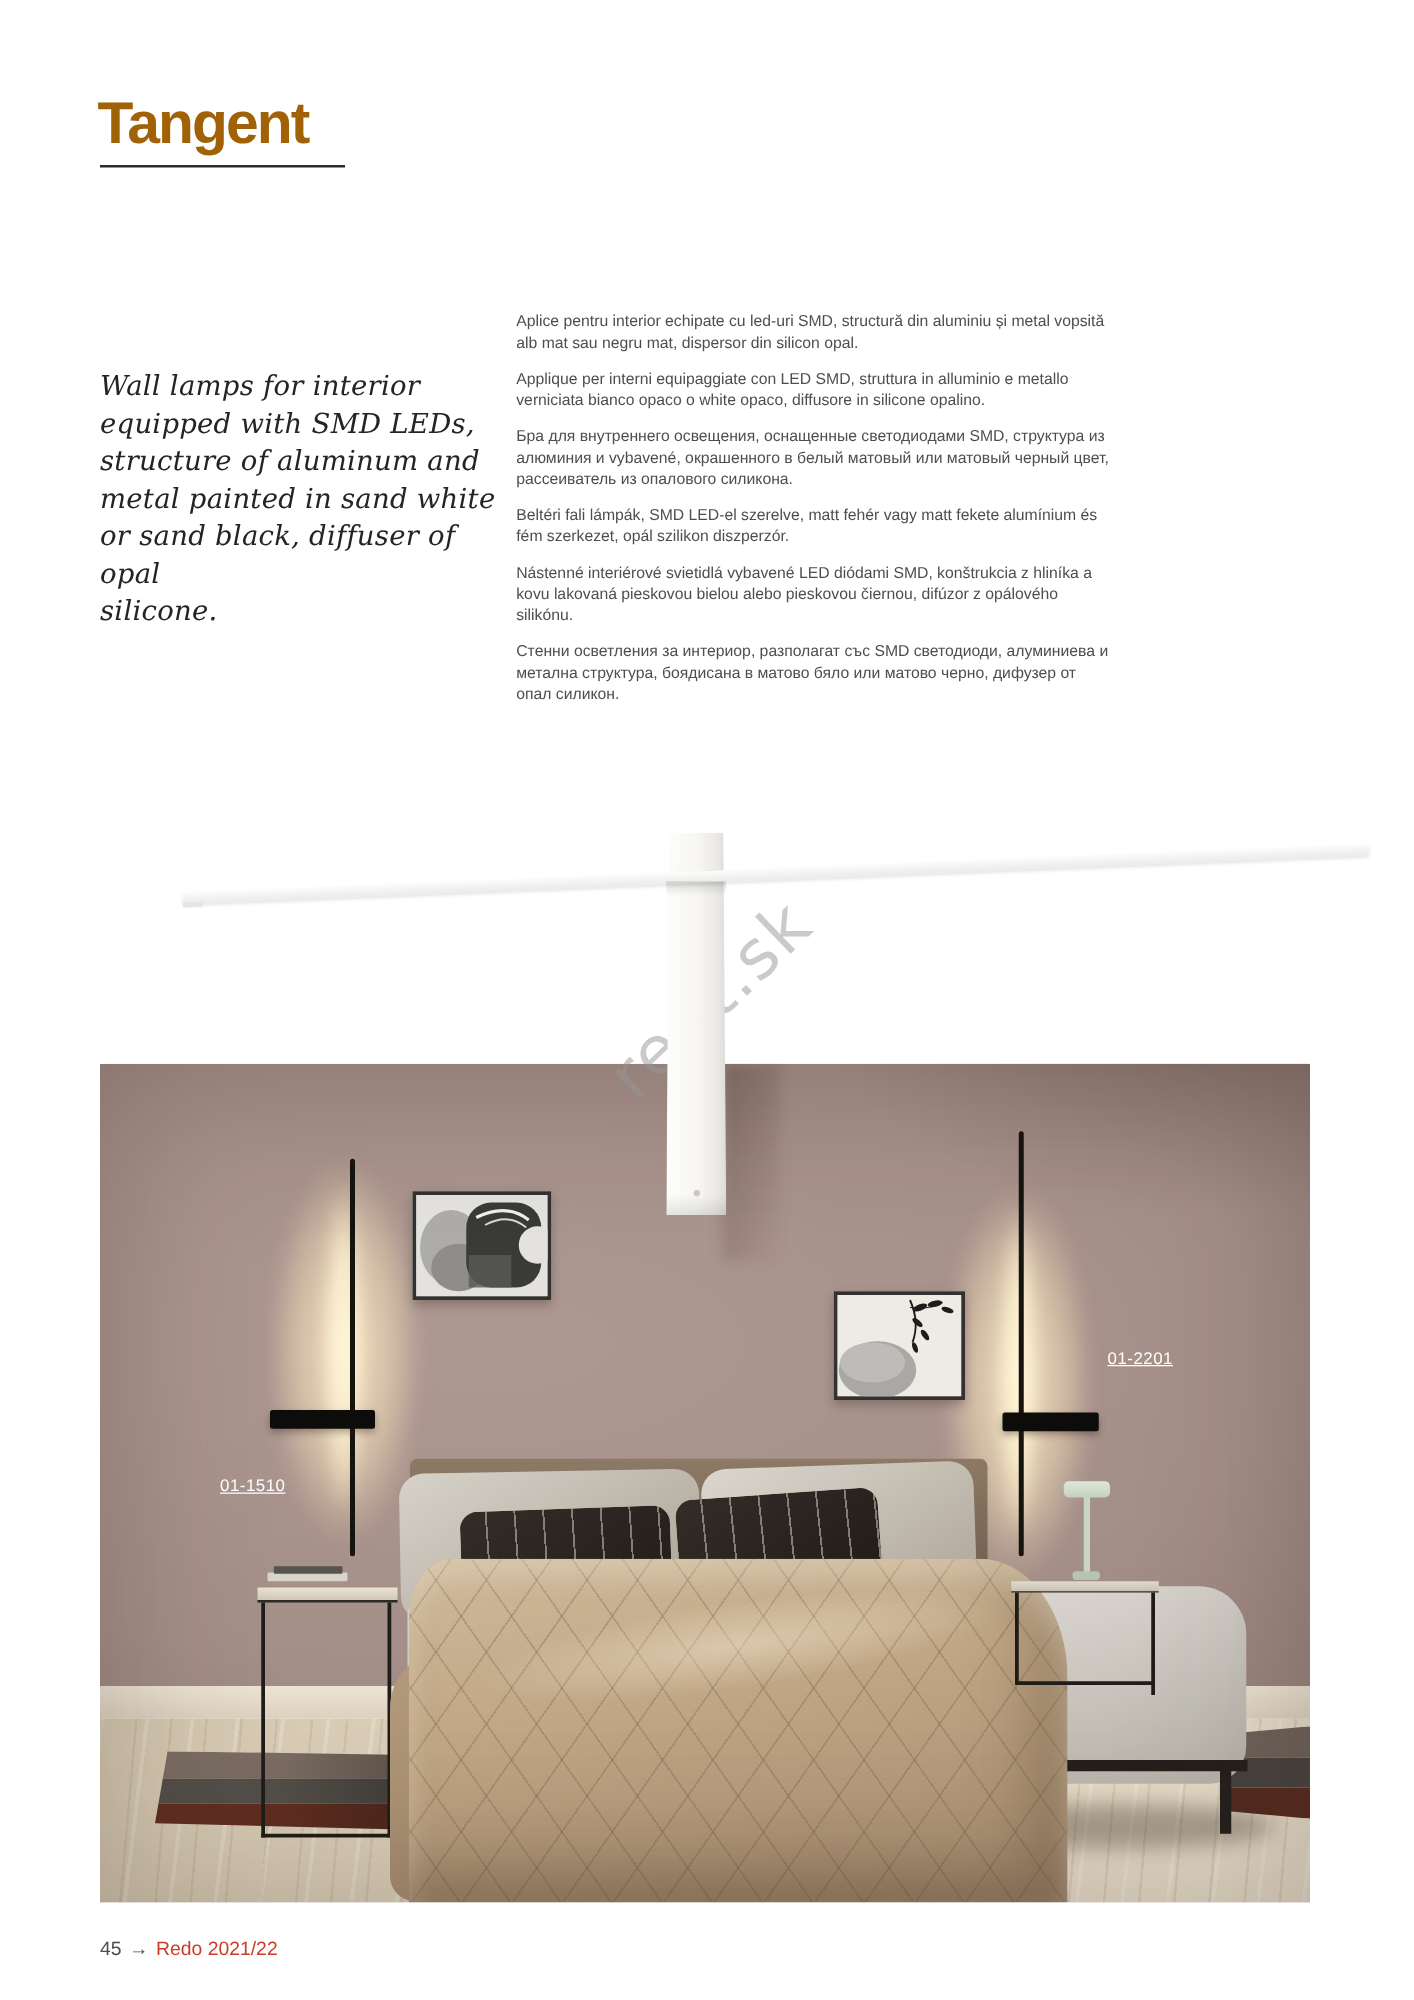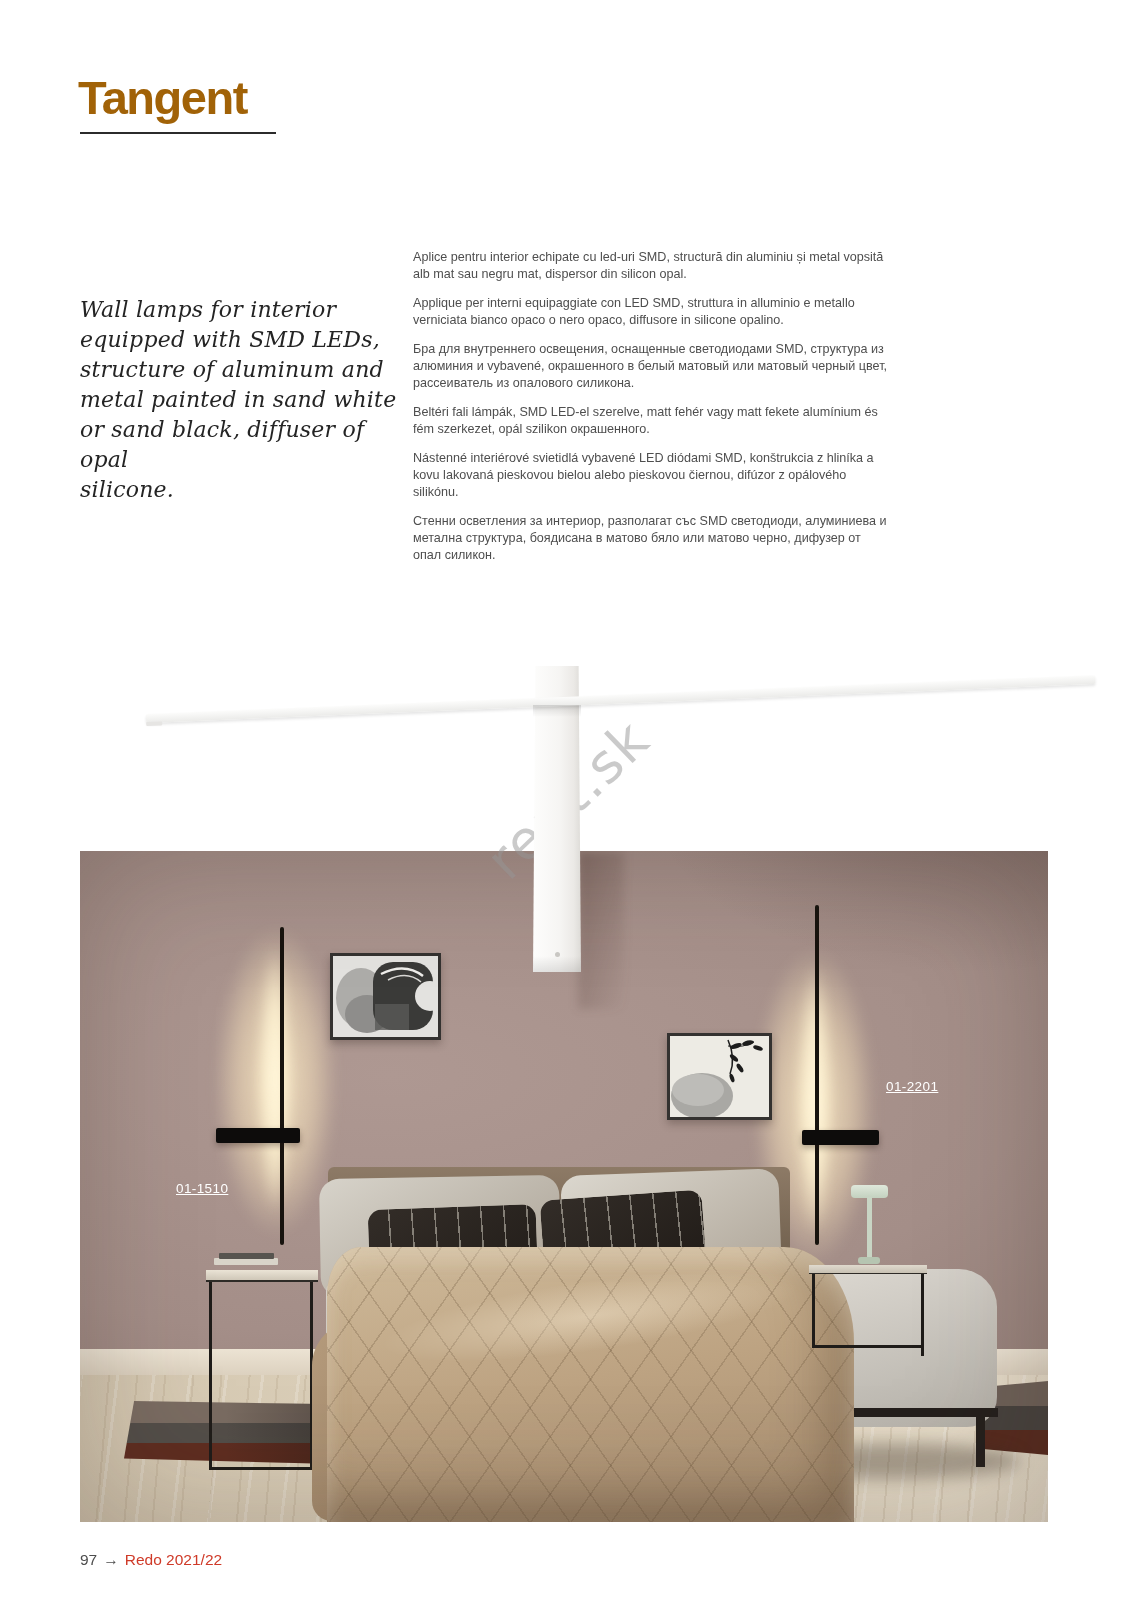--- a/index.html
+++ b/index.html
@@ -172,23 +172,23 @@
 
   <div class="intro">Wall lamps for interior
 equipped with SMD LEDs,
 structure of aluminum and
 metal painted in sand white
 or sand black, diffuser of opal
 silicone.</div>
 
   <div class="descriptions">
     <p>Aplice pentru interior echipate cu led-uri SMD, structură din aluminiu și metal vopsită alb mat sau negru mat, dispersor din silicon opal.</p>
-    <p>Applique per interni equipaggiate con LED SMD, struttura in alluminio e metallo verniciata bianco opaco o nero opaco, diffusore in silicone opalino.</p>
+    <p>Applique per interni equipaggiate con LED SMD, struttura in alluminio e metallo verniciata bianco opaco o white opaco, diffusore in silicone opalino.</p>
     <p>Бра для внутреннего освещения, оснащенные светодиодами SMD, структура из алюминия и vybavené, окрашенного в белый матовый или матовый черный цвет, рассеиватель из опалового силикона.</p>
-    <p>Beltéri fali lámpák, SMD LED-el szerelve, matt fehér vagy matt fekete alumínium és fém szerkezet, opál szilikon окрашенного.</p>
+    <p>Beltéri fali lámpák, SMD LED-el szerelve, matt fehér vagy matt fekete alumínium és fém szerkezet, opál szilikon diszperzór.</p>
     <p>Nástenné interiérové svietidlá vybavené LED diódami SMD, konštrukcia z hliníka a kovu lakovaná pieskovou bielou alebo pieskovou čiernou, difúzor z opálového silikónu.</p>
     <p>Стенни осветления за интериор, разполагат със SMD светодиоди, алуминиева и метална структура, боядисана в матово бяло или матово черно, дифузер от опал силикон.</p>
   </div>
 
   <div class="watermark">rent.sk</div>
 
   <div class="stem"></div>
   <div class="stem-dot"></div>
   <div class="bar"></div>
   <div class="bar-shade"></div>
@@ -282,16 +282,16 @@
     <div class="lamp-neck"></div>
     <div class="lamp-base"></div>
 
     <div class="code-label code-1">01-1510</div>
     <div class="code-label code-2">01-2201</div>
 
     <div class="vignette"></div>
   </div>
 
   <div class="footer">
-    <span>97</span><span class="arrow">→</span><span class="brand" style="color: rgb(207, 58, 40);">Redo 2021/22</span>
+    <span>45</span><span class="arrow">→</span><span class="brand" style="color: rgb(207, 58, 40);">Redo 2021/22</span>
   </div>
 
 </div>
 
 </body></html>

